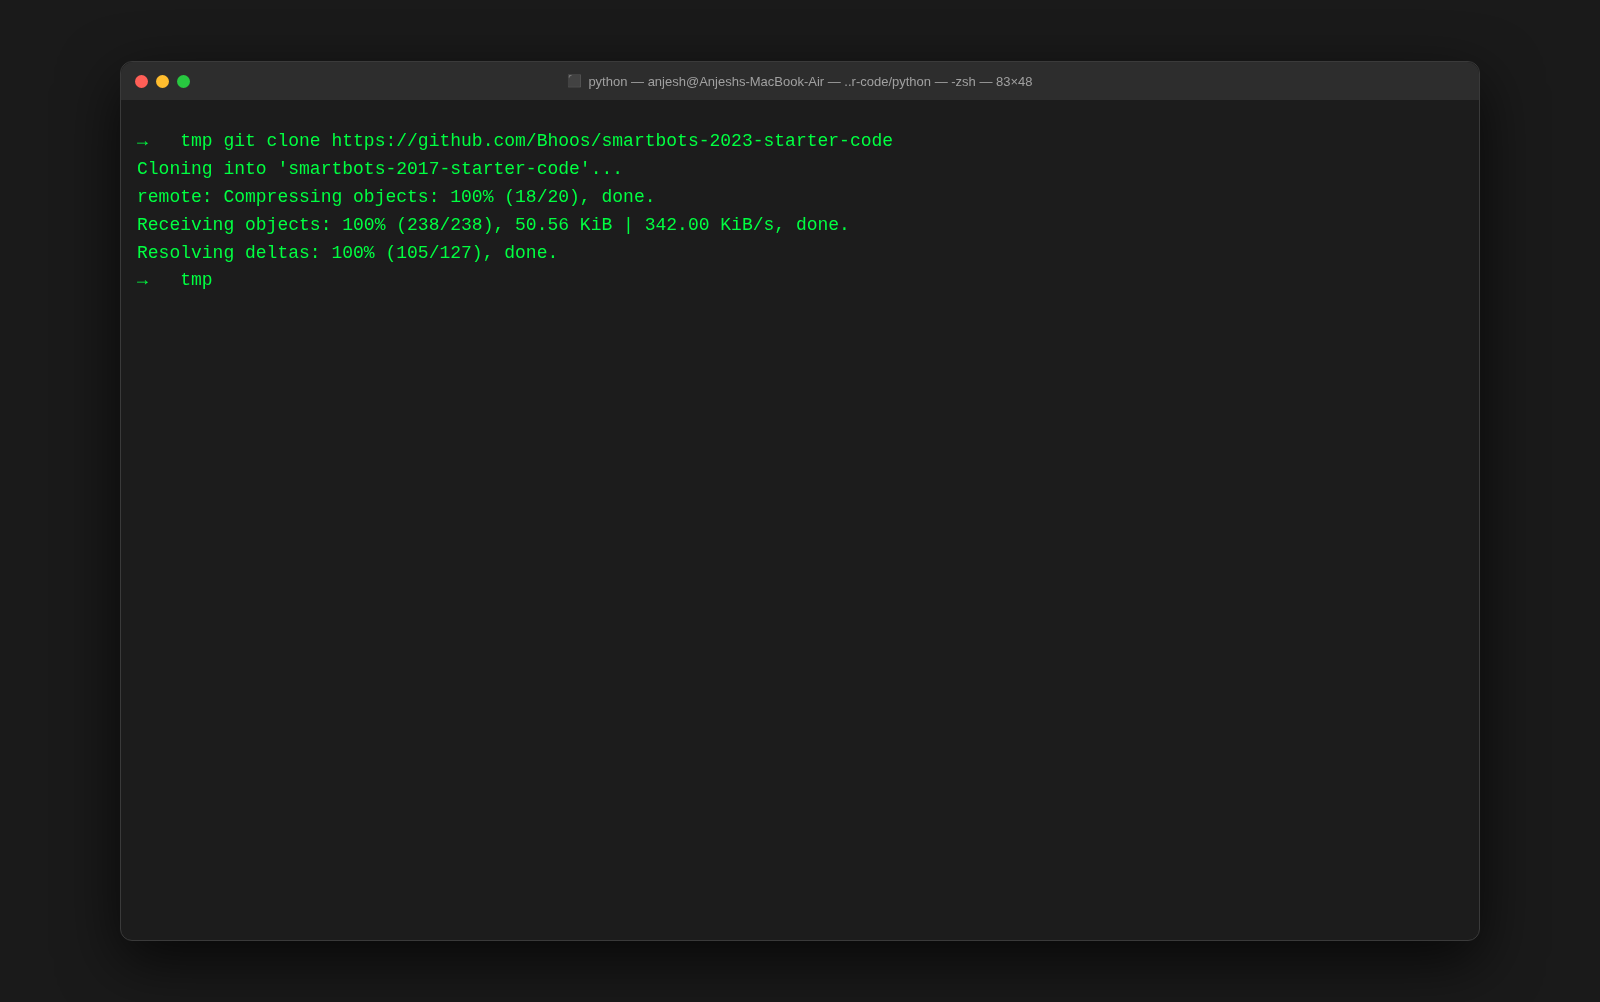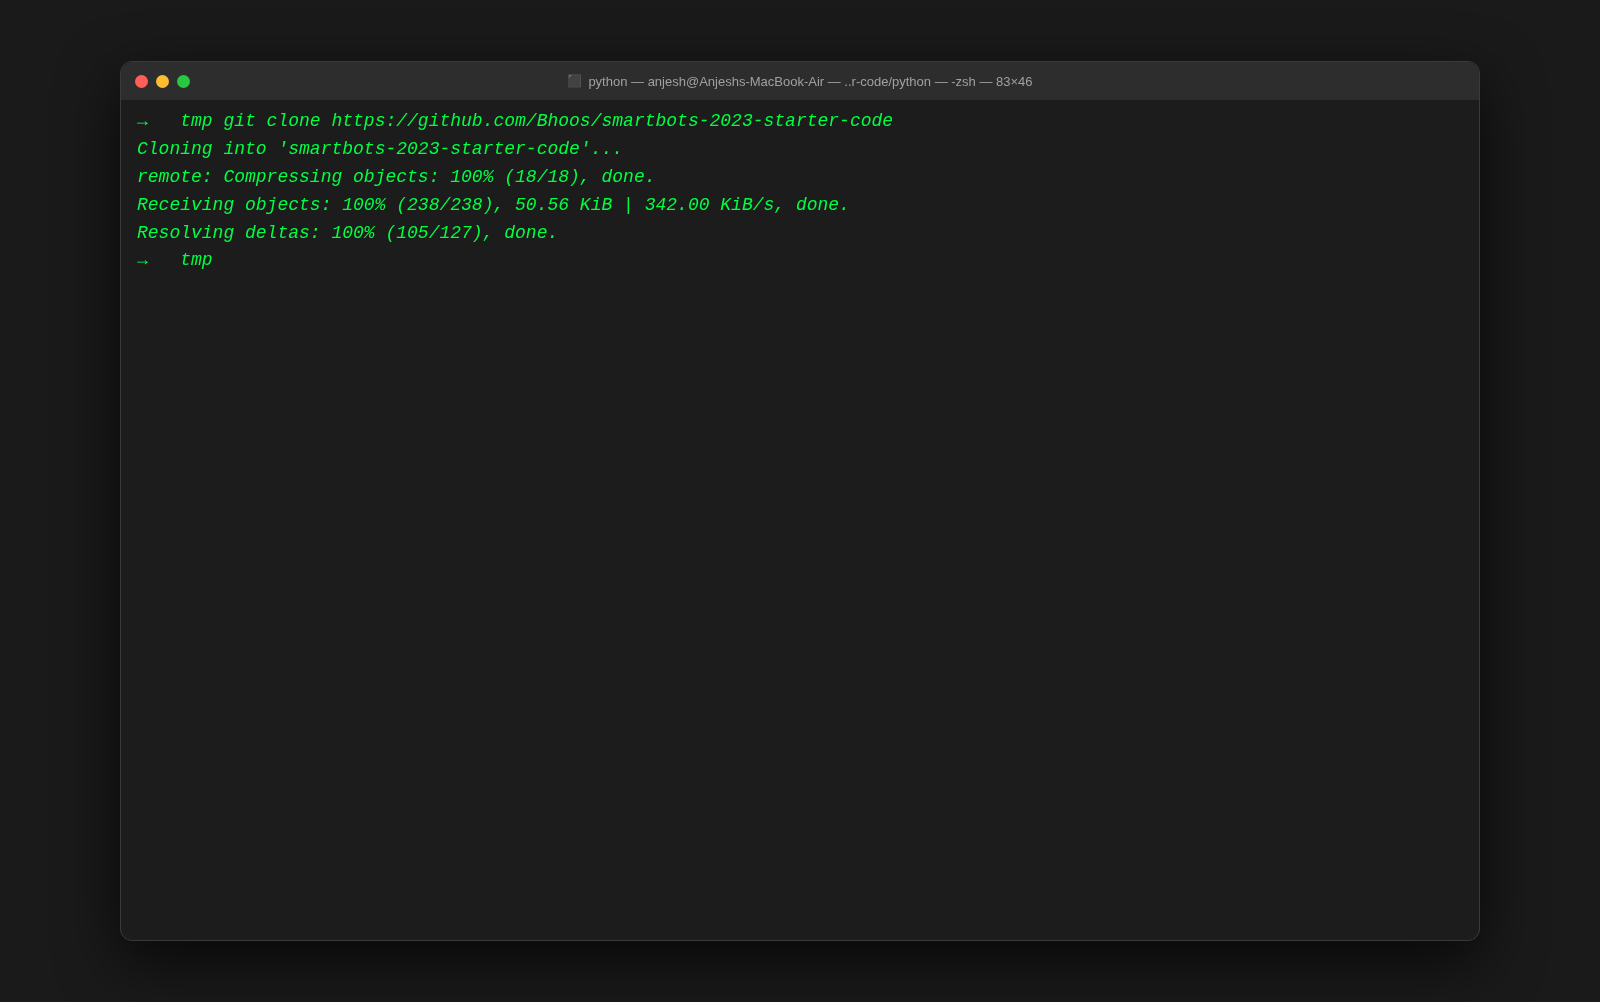--- a/index.html
+++ b/index.html
@@ -66,24 +66,23 @@
       align-items: center;
       gap: 6px;
     }
 
     .terminal-icon {
       font-size: 12px;
     }
 
     .terminal-body {
       flex: 1;
-      padding: 8px 16px;
+      padding: 28px 16px;
       overflow: auto;
       border-radius: 0 0 12px 12px;
-      font-style: italic;
     }
 
     .terminal-line {
       color: #00ff41;
       font-size: 18px;
       line-height: 1.55;
       white-space: pre;
       font-family: 'Courier New', Courier, monospace;
     }
   </style>
@@ -92,24 +91,24 @@
 
 <div class="window">
   <div class="titlebar">
     <div class="window-controls">
       <div class="control-btn control-close"></div>
       <div class="control-btn control-minimize"></div>
       <div class="control-btn control-maximize"></div>
     </div>
     <div class="titlebar-text">
       <span class="terminal-icon">⬛</span>
-      <span>python — anjesh@Anjeshs-MacBook-Air — ..r-code/python — -zsh — 83×46</span>
+      <span>python — anjesh@Anjeshs-MacBook-Air — ..r-code/python — -zsh — 83×48</span>
     </div>
   </div>
   <div class="terminal-body">
     <div class="terminal-line">→   tmp git clone https://github.com/Bhoos/smartbots-2023-starter-code</div>
-    <div class="terminal-line">Cloning into 'smartbots-2023-starter-code'...</div>
-    <div class="terminal-line">remote: Compressing objects: 100% (18/18), done.</div>
+    <div class="terminal-line">Cloning into 'smartbots-2017-starter-code'...</div>
+    <div class="terminal-line">remote: Compressing objects: 100% (18/20), done.</div>
     <div class="terminal-line">Receiving objects: 100% (238/238), 50.56 KiB | 342.00 KiB/s, done.</div>
     <div class="terminal-line">Resolving deltas: 100% (105/127), done.</div>
     <div class="terminal-line">→   tmp</div>
   </div>
 </div>
 
 </body></html>

